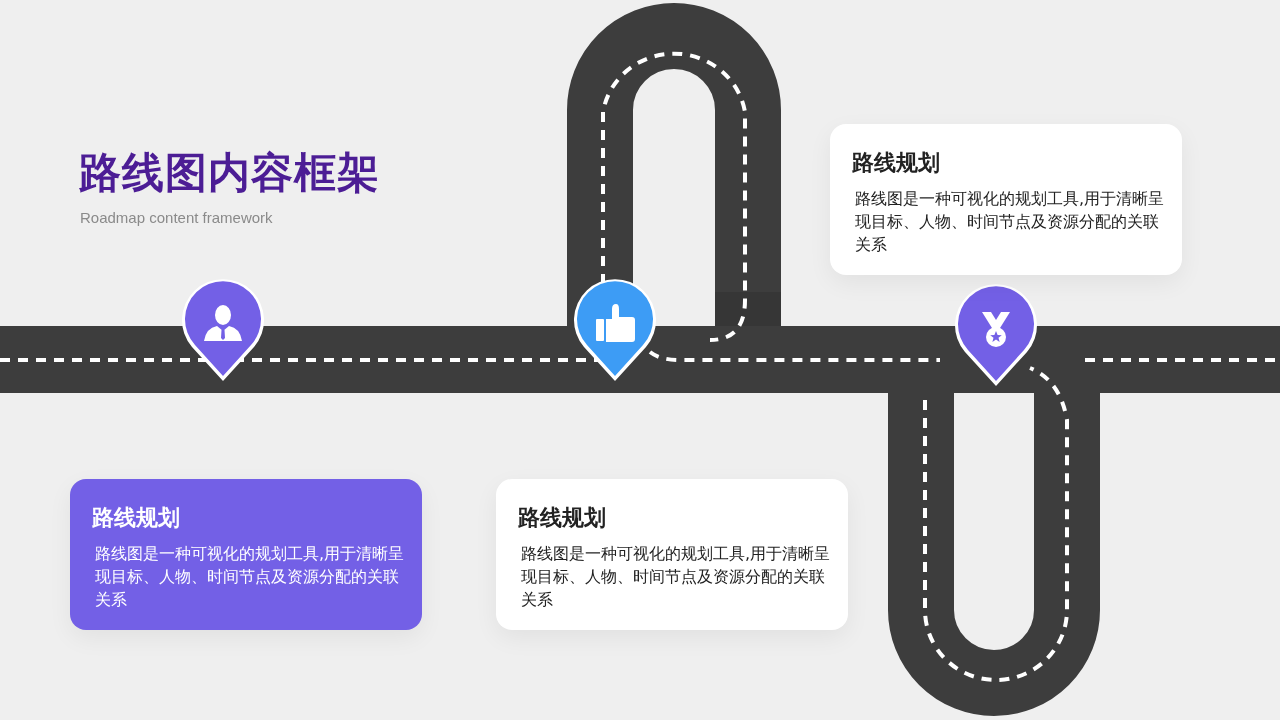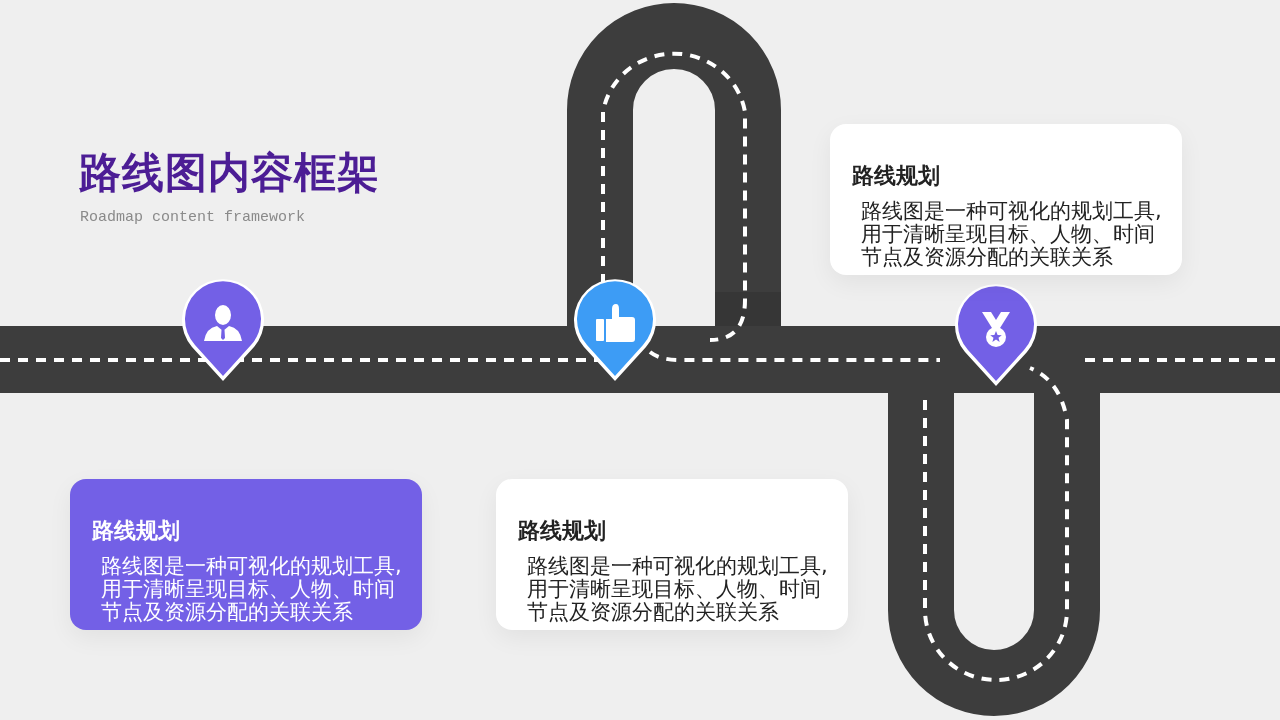--- a/index.html
+++ b/index.html
@@ -2,27 +2,27 @@
 <html><head>
 <meta charset="utf-8">
 <style>
   html, body { margin:0; padding:0; }
   body { width:1280px; height:720px; background:#efefef; position:relative; overflow:hidden;
          font-family:"DejaVu Sans","Liberation Sans",sans-serif; }
   .road-svg { position:absolute; left:0; top:0; width:1280px; height:720px; }
   .title { position:absolute; left:79px; top:148px; font-size:42px; font-weight:bold; color:#4c1d95;
            letter-spacing:1px; margin:0; line-height:50px; }
   .subtitle { position:absolute; left:80px; top:209px; font-size:15px; color:#8a8a8a;
-              font-family:Liberation Mono, monospace; }
-  .card { position:absolute; border-radius:16px; box-sizing:border-box; padding:38px 22px;
+              font-family:Liberation Sans, sans-serif; }
+  .card { position:absolute; border-radius:16px; box-sizing:border-box; padding:25px 22px;
           box-shadow:0 8px 24px rgba(0,0,0,0.06); }
   .card.white { background:#ffffff; color:#222; }
   .card.purple { background:#7360e6; color:#ffffff; }
   .card-title { font-size:22px; font-weight:bold; line-height:28px; margin:0 0 10px 0; }
-  .card-text { font-size:21px; line-height:23px; margin:9px; width:310px; }
+  .card-text { font-size:16px; line-height:23px; margin:3px; width:310px; }
   .pin { position:absolute; width:86px; height:104px; }
   .pin svg { width:86px; height:104px; display:block; }
 </style>
 </head>
 <body>
 
 <svg class="road-svg" viewBox="0 0 1280 720">
 
   <path d="M600 360 L600 110 A74 74 0 0 1 748 110 L748 326" fill="none" stroke="#3d3d3d" stroke-width="66"></path>
 

